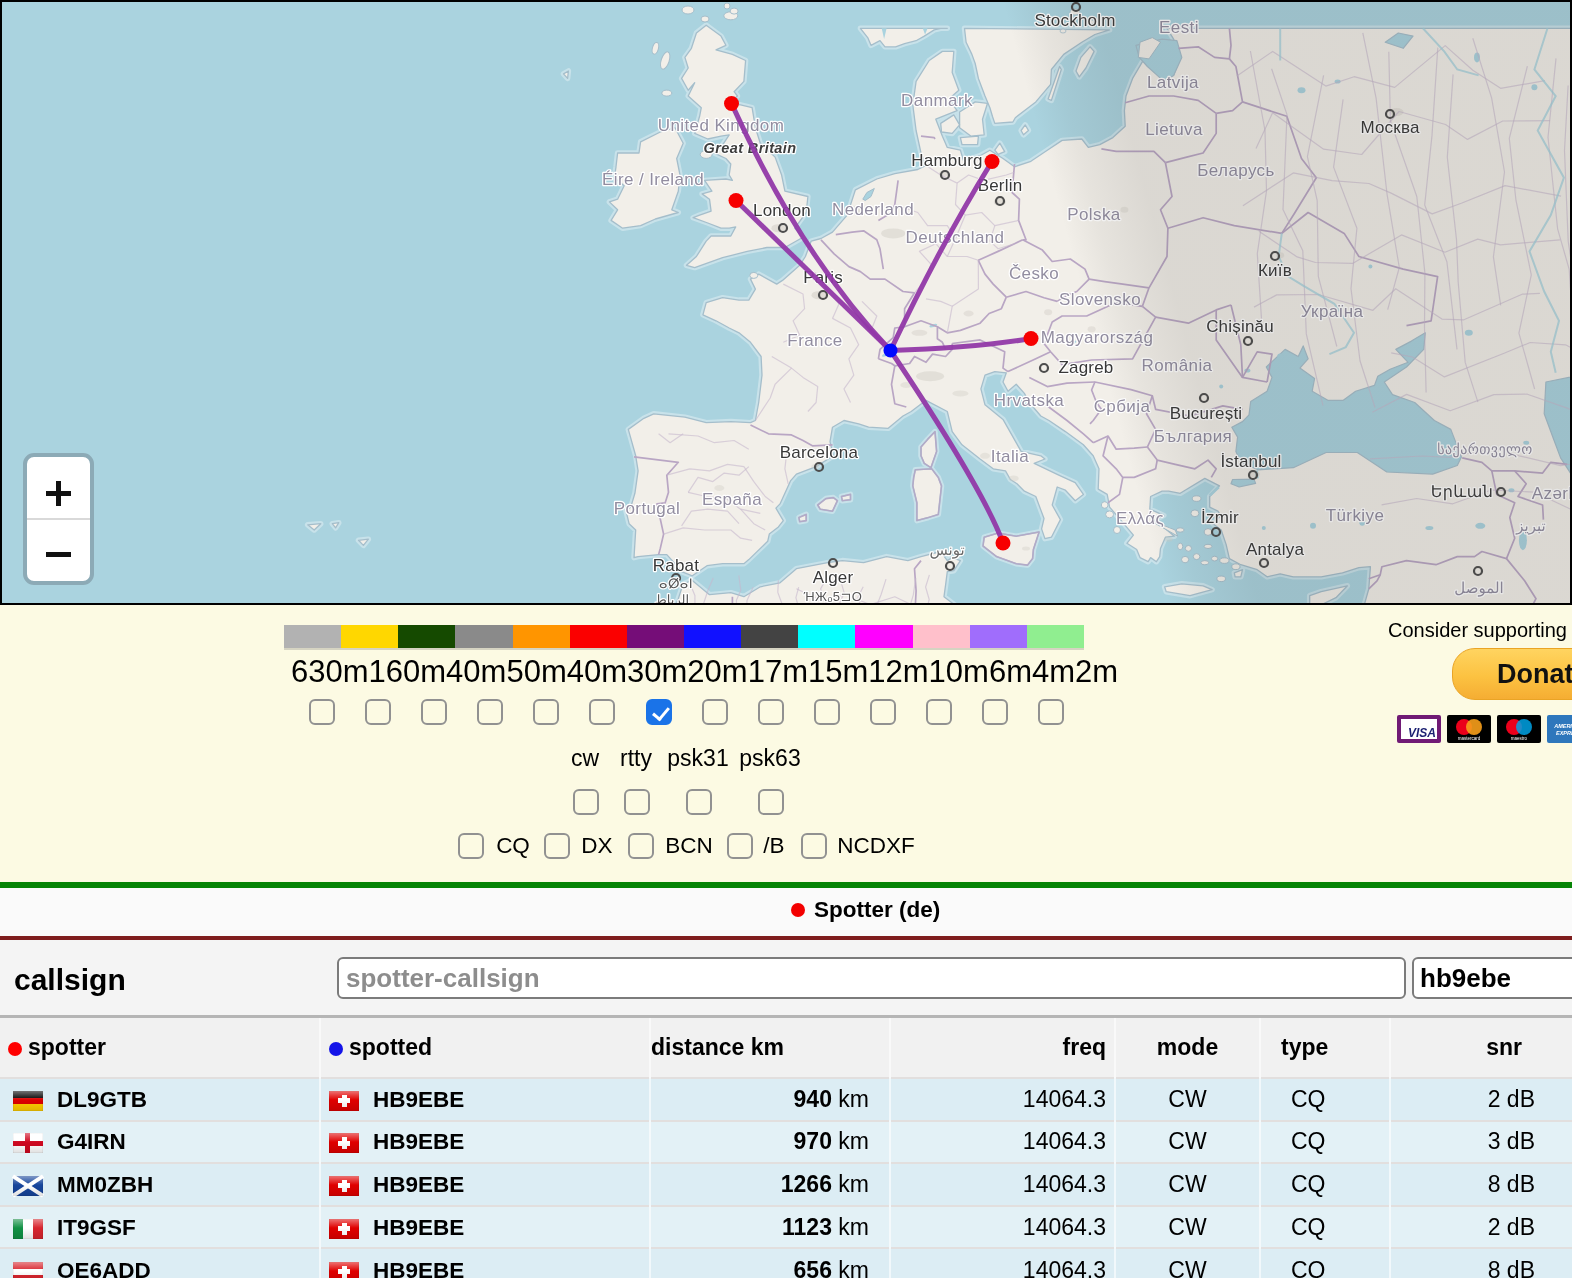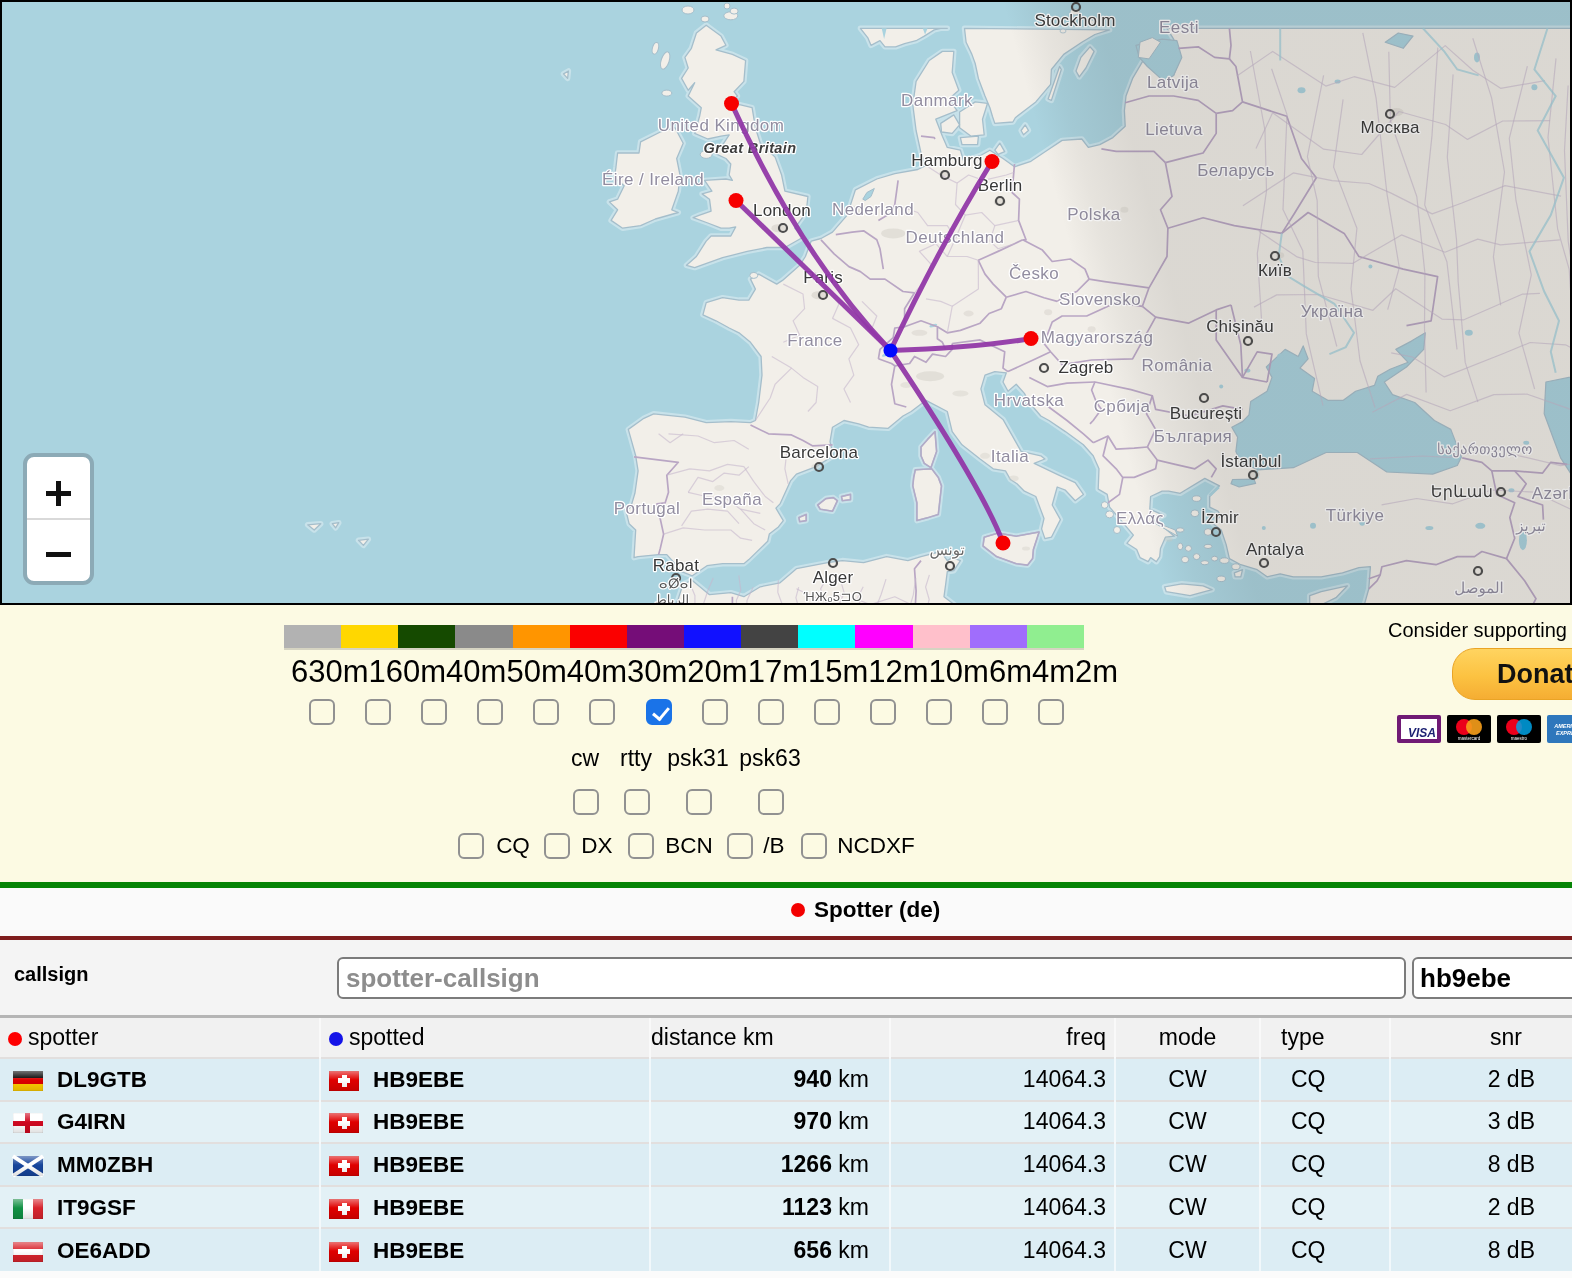--- a/index.html
+++ b/index.html
@@ -23,21 +23,21 @@
 .flagrow span{position:absolute;transform:translateX(-50%)}
 .donor{position:absolute;left:1388px;top:14px;width:400px}
 .donor .ct{font-size:20px;color:#000;white-space:nowrap}
 .donate{margin-top:6px;margin-left:64px;width:212px;height:52px;border-radius:23px;background:linear-gradient(180deg,#ffd460 0%,#fcc241 55%,#f5ad33 100%);border:1px solid #eaa425;color:#111;font-weight:bold;font-size:27px;text-align:left;padding-left:44px;line-height:50px}
 .cards{margin-top:15px;margin-left:9px;display:flex;gap:6px}
 .card{width:44px;height:28px;border-radius:2px;position:relative;overflow:hidden}
 .greenbar{width:1572px;height:6px;background:#068406}
 .titlerow{position:relative;height:52px;border-bottom:4px solid #7f1d1d;background:#fafafa}
 .csrow{position:relative;height:78px;background:#f4f4f4;border-bottom:3px solid #b5b5b5}
 table.spots{border-collapse:collapse;width:1572px;table-layout:fixed;font-size:23px}
-table.spots th{background:#f1f1f1;font-weight:normal;height:40px;border-right:2px solid rgba(255,255,255,.6)}
+table.spots th{background:#f1f1f1;font-weight:bold;height:60px;border-right:2px solid rgba(255,255,255,.6)}
 table.spots td{border-right:2px solid rgba(255,255,255,.6)}
 table.spots th:last-child,table.spots td:last-child{border-right:none}
 table.spots td{height:42.6px;padding:0}
 a.cs{color:#000000;font-weight:bold;text-decoration:none;font-size:22.5px}
 
 .flag{display:inline-block;width:30px;height:20px;vertical-align:-4px;margin-right:14px;position:relative;box-shadow:inset 0 0 1px rgba(0,0,0,.5)}
 .flag:after{content:"";position:absolute;inset:0;background:linear-gradient(180deg,rgba(255,255,255,.45),rgba(255,255,255,0) 45%,rgba(0,0,0,.12))}
 .f-de{background:linear-gradient(180deg,#000 0 33%,#d00 33% 66%,#ffce00 66%)}
 .f-en{background:linear-gradient(0deg,#fff,#fff);}
 .f-en:before{content:"";position:absolute;left:0;top:8px;right:0;height:5px;background:#cf081f}
@@ -515,21 +515,21 @@
           </svg></div>
     </div>
   </div>
 </div>
 <div class="greenbar"></div>
 <div class="titlerow">
   <span style="position:absolute;left:791px;top:15px;width:14px;height:14px;border-radius:50%;background:#f30000"></span>
   <span style="position:absolute;left:814px;top:9px;font-size:22.5px;font-weight:bold">Spotter (de)</span>
 </div>
 <div class="csrow">
-  <span style="position:absolute;left:14px;top:23px;font-size:20px;font-weight:bold">callsign</span>
+  <span style="position:absolute;left:14px;top:23px;font-size:30px;font-weight:bold">callsign</span>
   <input style="position: absolute; left: 337px; top: 17px; width: 1069px; height: 42px; border: 2px solid rgb(123, 123, 123); border-radius: 6px; background: rgb(255, 255, 255); font-family: &quot;Liberation Sans&quot;, sans-serif; font-size: 26px; font-weight: bold; color: rgb(141, 141, 141); padding-left: 7px;" value="spotter-callsign">
   <input style="position: absolute; left: 1412px; top: 17px; width: 230px; height: 42px; border: 2px solid rgb(123, 123, 123); border-radius: 6px; background: rgb(255, 255, 255); font-family: &quot;Liberation Sans&quot;, sans-serif; font-size: 26px; font-weight: bold; color: rgb(0, 0, 0); padding-left: 6px;" value="hb9ebe">
 </div>
 <table class="spots">
 <colgroup>
       <col style="width:320px">
       <col style="width:330px">
       <col style="width:240px">
       <col style="width:225px">
       <col style="width:145px">

